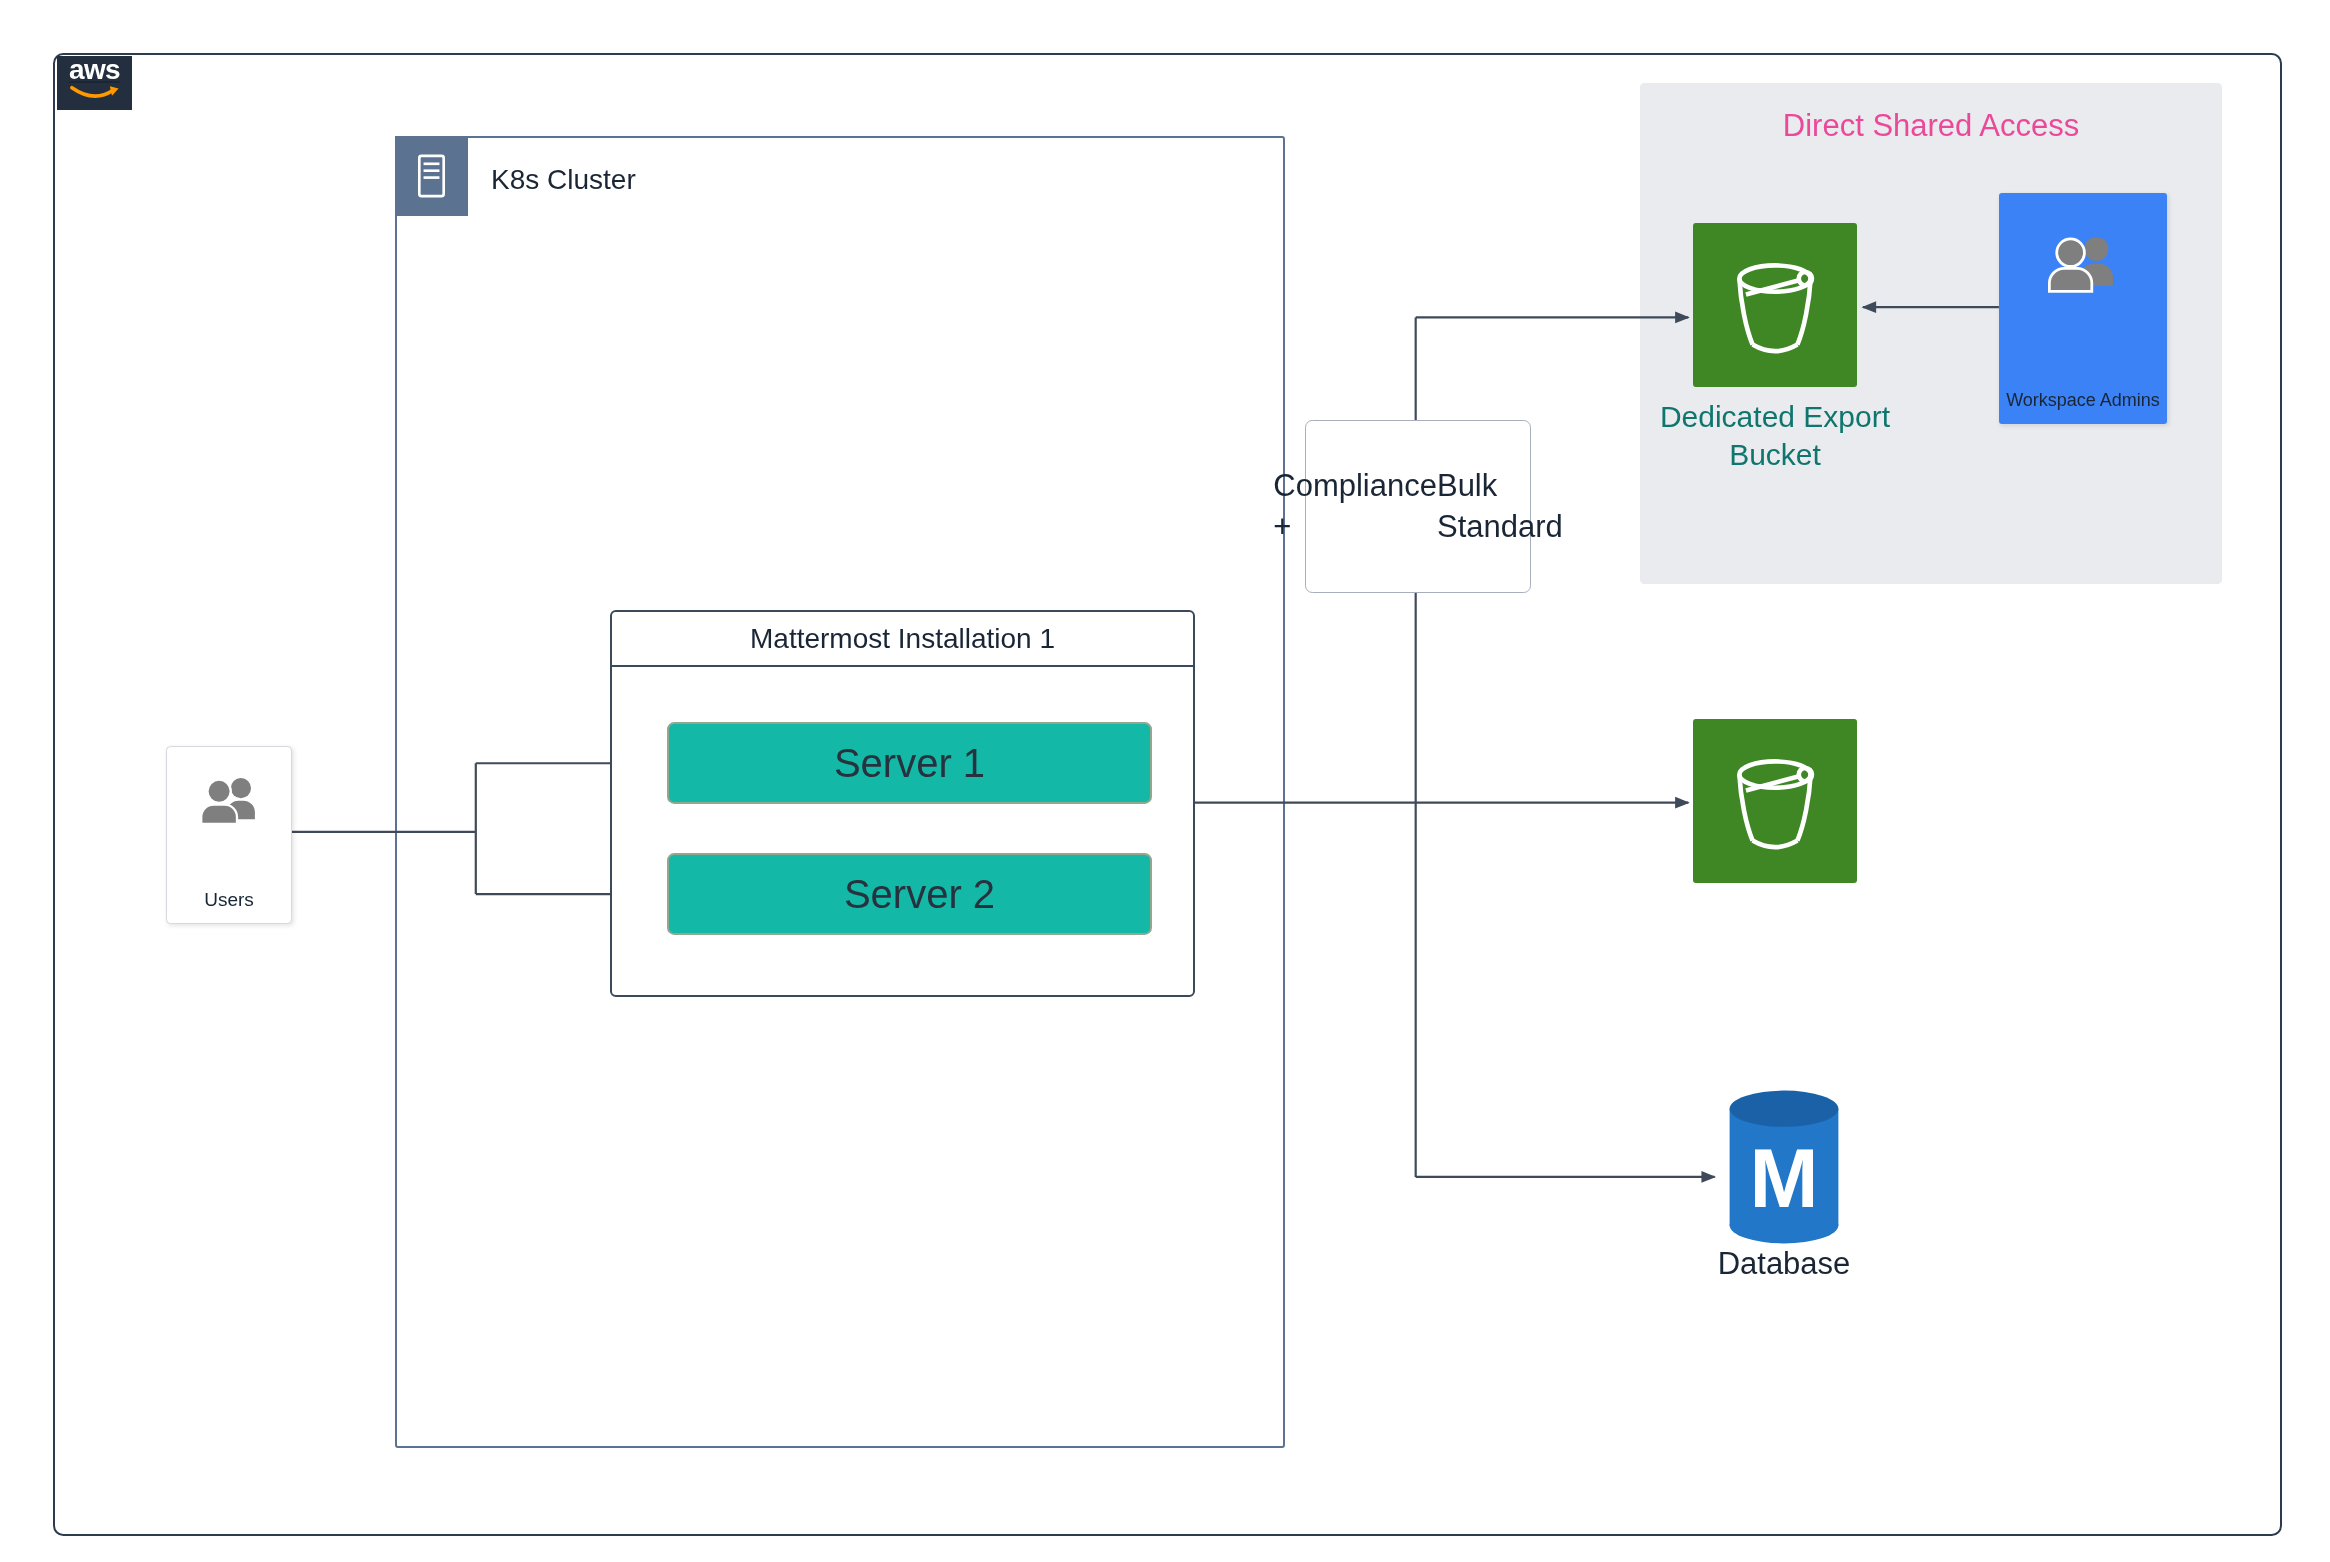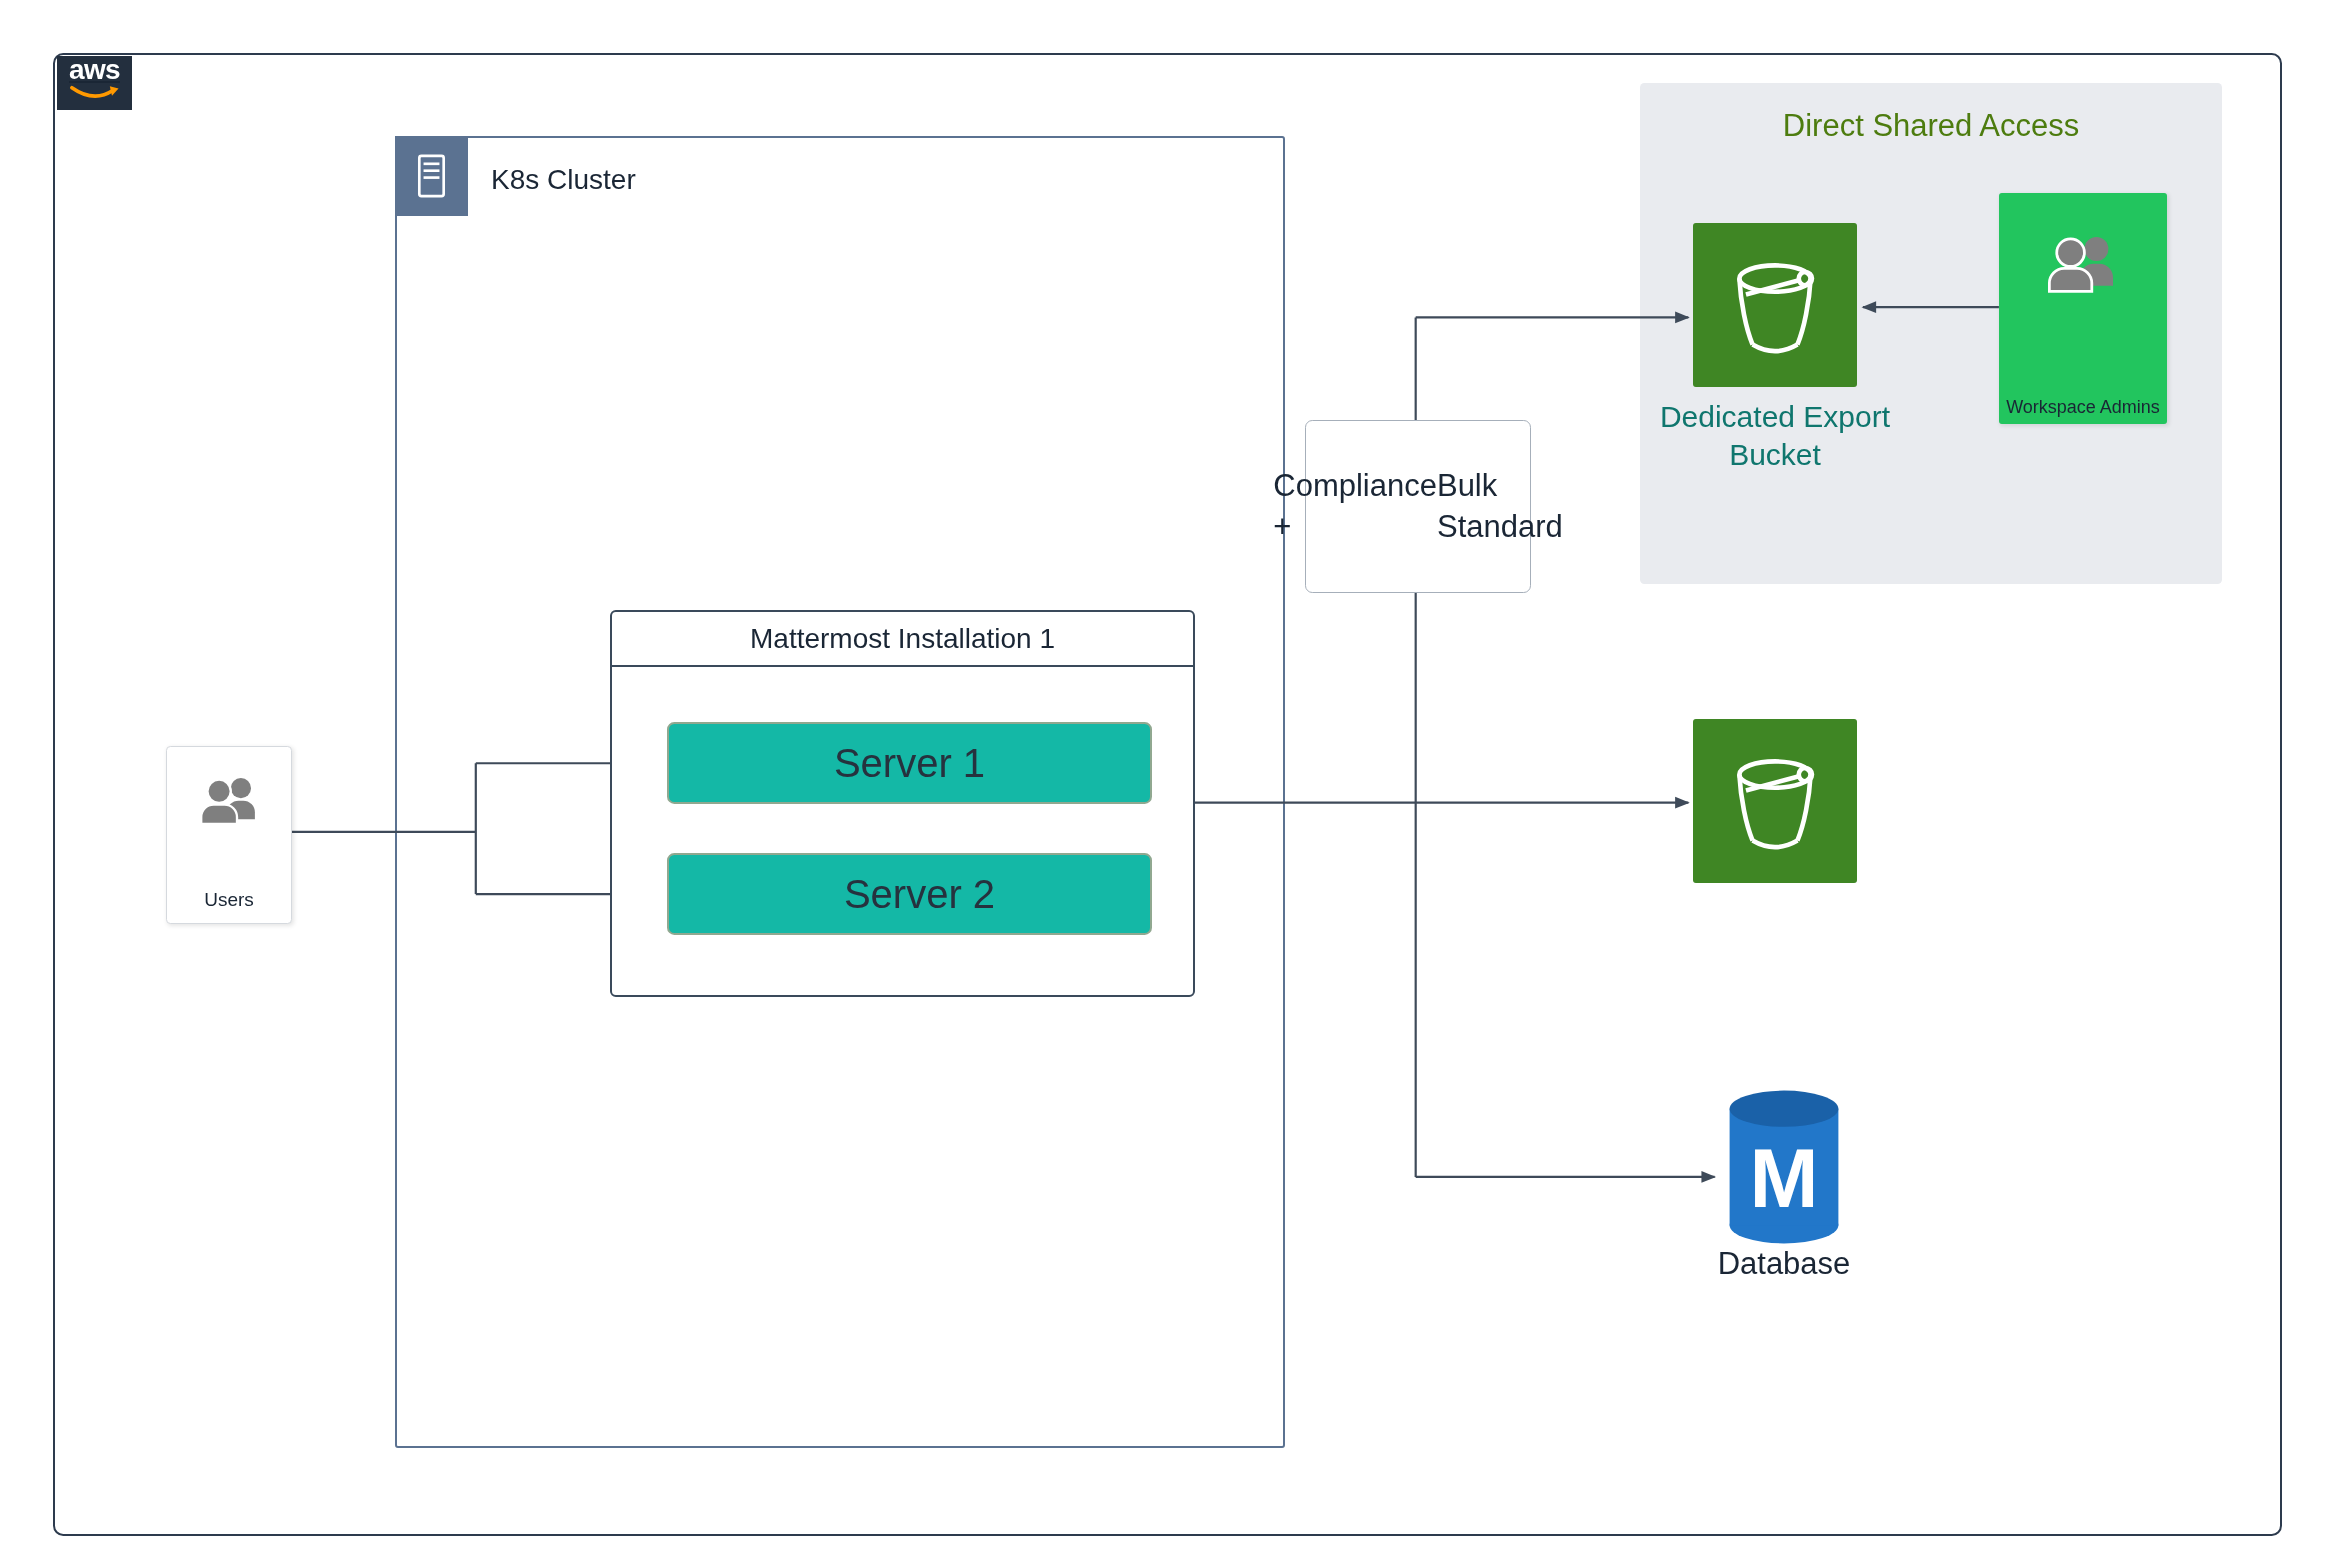--- a/index.html
+++ b/index.html
@@ -23,30 +23,30 @@
   .server1{top:722px;}
   .server2{top:853px;padding-left:20px;}
 
   .users-card{left:166px;top:746px;width:126px;height:178px;background:#ffffff;border:0.7px solid #D5D9DE;border-radius:4.4px;box-shadow:1.5px 1.5px 4.4px rgba(0,0,0,0.10);z-index:3;display:flex;flex-direction:column;align-items:center;justify-content:flex-end;padding-bottom:11.7px;box-sizing:border-box;}
   .users-card svg{position:absolute;top:20.5px;left:22.7px;}
   .small-label{font-size:19px;color:#1A2635;margin-top:16px;}
 
   .compliance-box{left:1305px;top:420px;width:224px;height:171px;background:#ffffff;border:1.5px solid #A6AFBA;border-radius:7.3px;z-index:4;display:flex;flex-direction:row;align-items:center;justify-content:center;font-size:31px;line-height:1.3;}
 
   .dsa-panel{left:1640px;top:83px;width:582px;height:501px;background:#E9EBEF;border-radius:4.4px;z-index:0;}
-  .dsa-title{left:1640px;top:108px;width:582px;font-size:31px;color:#4d7c0f;z-index:3;}
+  .dsa-title{left:1640px;top:108px;width:582px;font-size:31px;color:#ec4899;z-index:3;}
 
   .bucket-icon{width:164px;height:164px;background:#3F8624;border-radius:2.9px;z-index:3;display:flex;align-items:center;justify-content:center;}
   .deb-icon{left:1693px;top:223px;}
   .sf-icon{left:1693px;top:719px;}
   .node-label{font-size:30px;line-height:1.25;color:#0f766e;z-index:3;}
   .deb-label{left:1614px;top:398px;width:322px;}
   .sf-label{left:1629px;top:895px;width:292px;}
 
-  .wa-card{left:1999px;top:193px;width:168px;height:231px;background:#22c55e;border-radius:2.9px;box-shadow:1.5px 1.5px 4.4px rgba(0,0,0,0.10);z-index:3;display:flex;flex-direction:column;align-items:center;justify-content:flex-end;padding-bottom:6px;box-sizing:border-box;}
+  .wa-card{left:1999px;top:193px;width:168px;height:231px;background:#3b82f6;border-radius:2.9px;box-shadow:1.5px 1.5px 4.4px rgba(0,0,0,0.10);z-index:3;display:flex;flex-direction:column;align-items:center;justify-content:flex-end;padding-bottom:13px;box-sizing:border-box;}
   .wa-card svg{position:absolute;top:32px;left:37px;}
   .wa-label{font-size:18px;color:#1A2635;}
 
   .db-icon{left:1719px;top:1088px;width:130px;height:158px;z-index:3;}
   .db-label{left:1667px;top:1246px;width:234px;font-size:31px;z-index:3;}
 
   #connector-layer{left:0;top:0;z-index:2;pointer-events:none;}
 </style>
 </head>
 <body>

